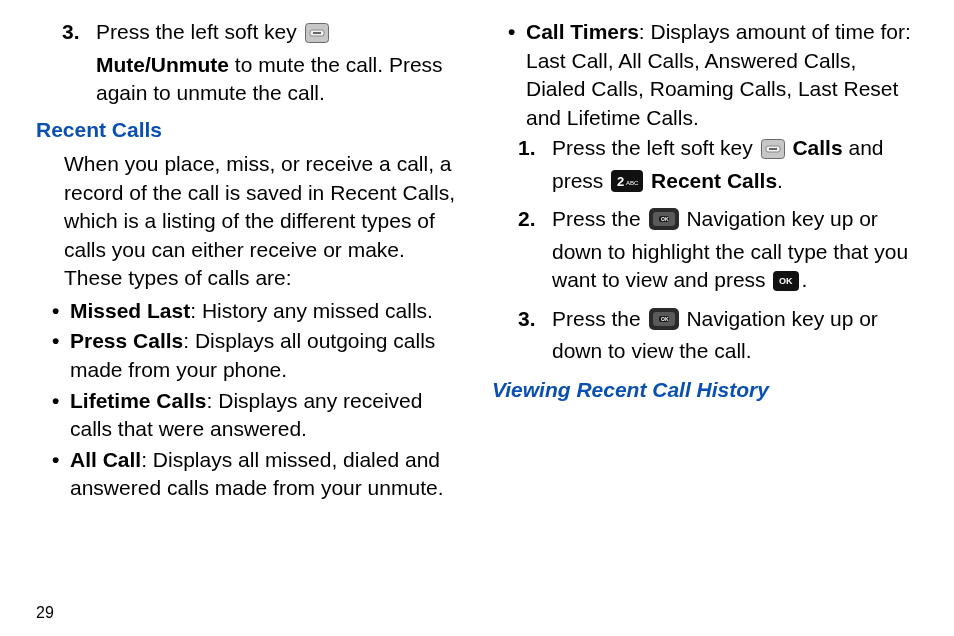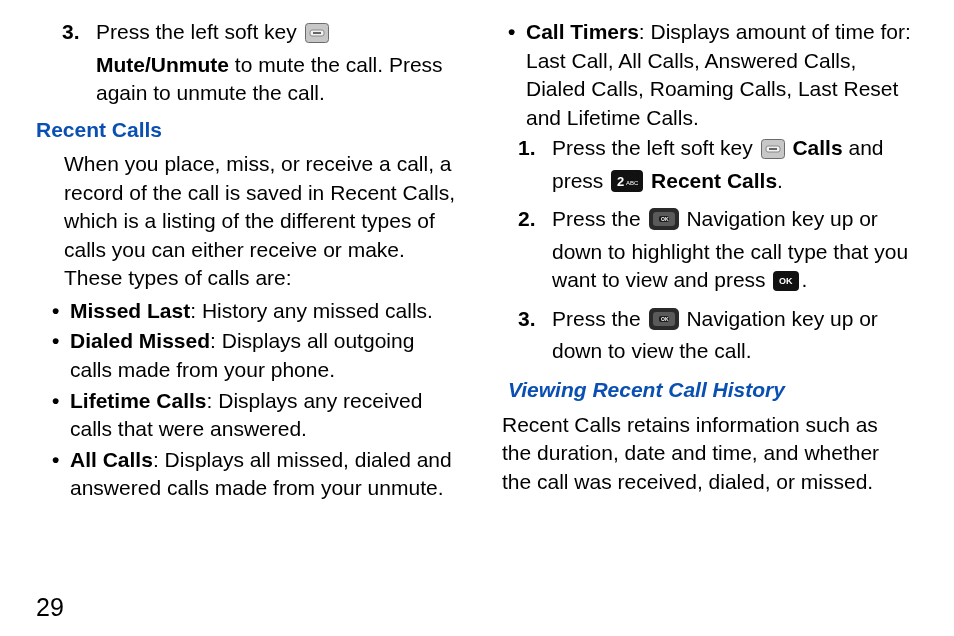--- a/index.html
+++ b/index.html
@@ -55,21 +55,21 @@
     color: #0a4fb2;
     font-weight: bold;
     font-size: 21px;
     margin: 8px 0 6px 0;
   }
   .h3 {
     color: #0a4fb2;
     font-weight: bold;
     font-style: italic;
     font-size: 21px;
-    margin: 10px 0 6px 16px;
+    margin: 10px 0 6px 0;
   }
   .para {
     margin: 0 0 4px 10px;
   }
   .para-indent {
     margin: 0 0 4px 28px;
   }
   b { font-weight: bold; }
   .icon {
     display: inline-block;
@@ -131,21 +131,21 @@
     rx: 4; ry:4;
   }
   .twokey text {
     fill: #fff;
     font-family: Arial, sans-serif;
   }
   .page-num {
     position: absolute;
     left: 36px;
     bottom: 14px;
-    font-size: 25px;
+    font-size: 16px;
   }
 </style>
 </head>
 <body>
 
 <div class="page">
   <div class="cols">
 
     <div class="col">
 
@@ -171,33 +171,33 @@
 
       <div class="ul-item">
         <div class="ul-dot">•</div>
         <div class="ul-body">
           <b>Missed Last</b><span>: History any missed calls.</span>
         </div>
       </div>
       <div class="ul-item">
         <div class="ul-dot">•</div>
         <div class="ul-body">
-          <b>Dialed Missed</b><span>: Displays all outgoing calls made from your phone.</span>
+          <b>Press Calls</b><span>: Displays all outgoing calls made from your phone.</span>
         </div>
       </div>
       <div class="ul-item">
         <div class="ul-dot">•</div>
         <div class="ul-body">
           <b>Lifetime Calls</b><span>: Displays any received calls that were answered.</span>
         </div>
       </div>
       <div class="ul-item">
         <div class="ul-dot">•</div>
         <div class="ul-body">
-          <b>All Calls</b><span>: Displays all missed, dialed and answered calls made from your unmute.</span>
+          <b>All Call</b><span>: Displays all missed, dialed and answered calls made from your unmute.</span>
         </div>
       </div>
     </div>
 
     <div class="col">
 
       <div class="ul-item">
         <div class="ul-dot">•</div>
         <div class="ul-body">
           <b>Call Timers</b><span>: Displays amount of time for: Last Call, All Calls, Answered Calls, Dialed Calls, Roaming Calls, Last Reset and Lifetime Calls.</span>
@@ -261,19 +261,18 @@
               <rect class="c" x="10" y="8" width="10" height="6"></rect>
               <text x="12" y="13" font-size="5" fill="#fff" font-weight="bold">OK</text>
             </svg>
           </span>
           <span> Navigation key up or down to view the call.</span>
         </div>
       </div>
 
       <div class="h3">Viewing Recent Call History</div>
 
-      <div class="para">Recent Calls retains information such as the duration, date and time, and whether the call was received, dialed, or missed.</div>
 
     </div>
   </div>
 
   <div class="page-num">29</div>
 </div>
 
 </body></html>

